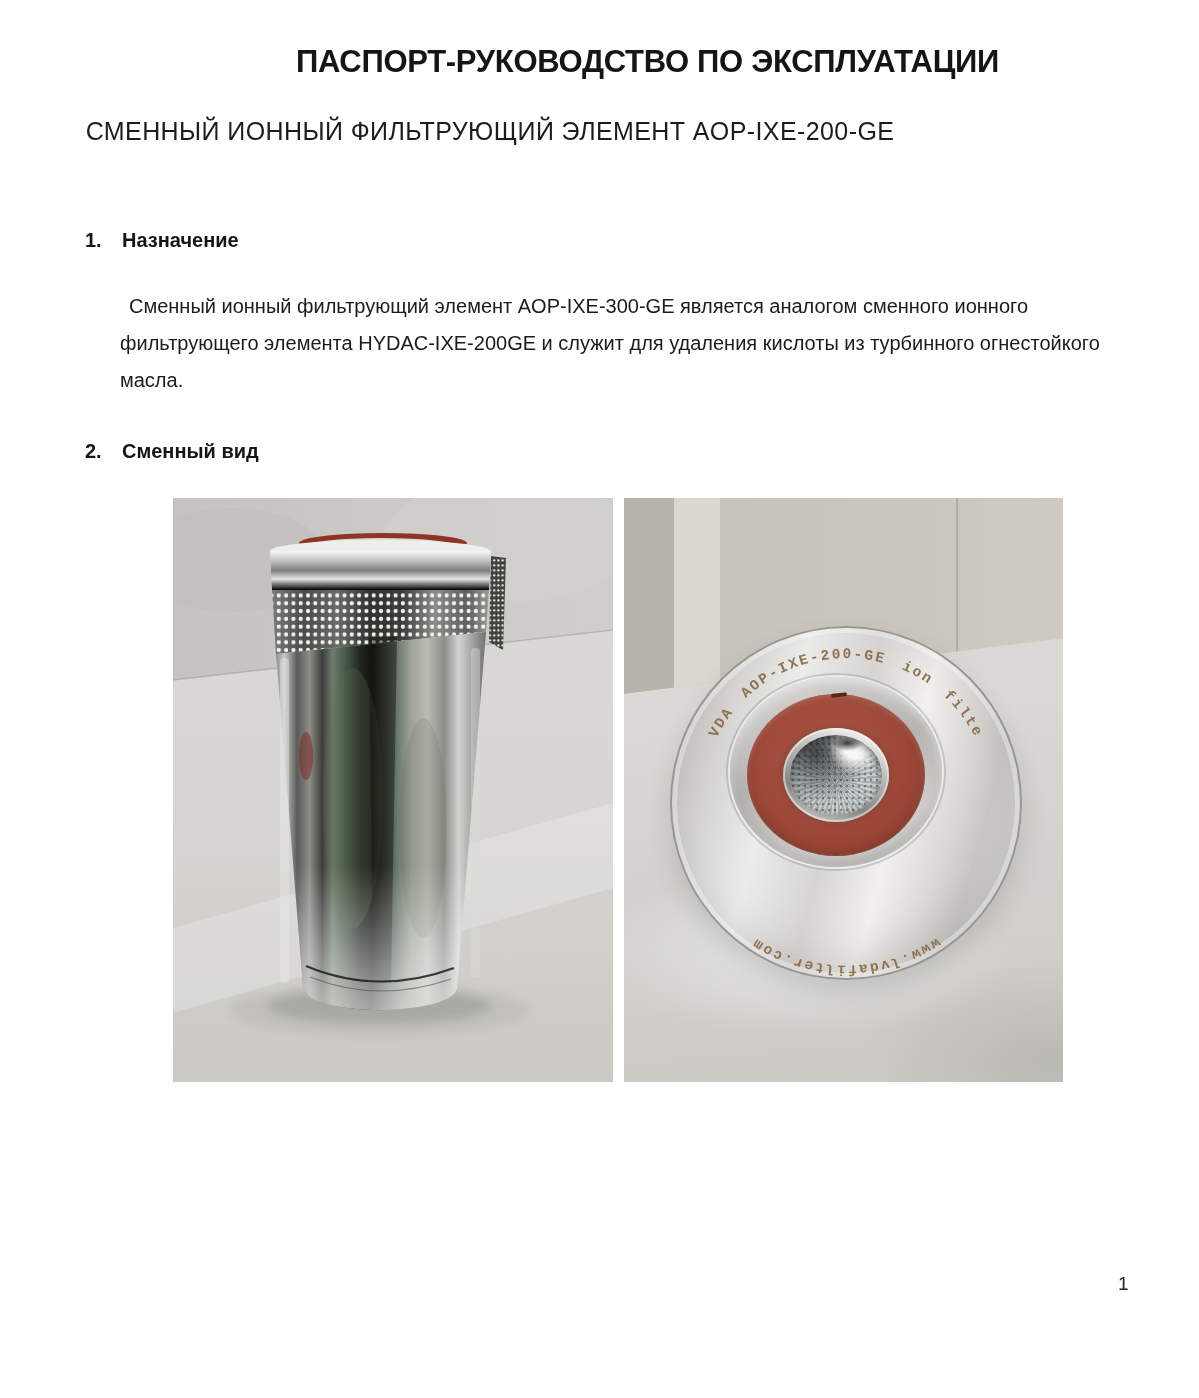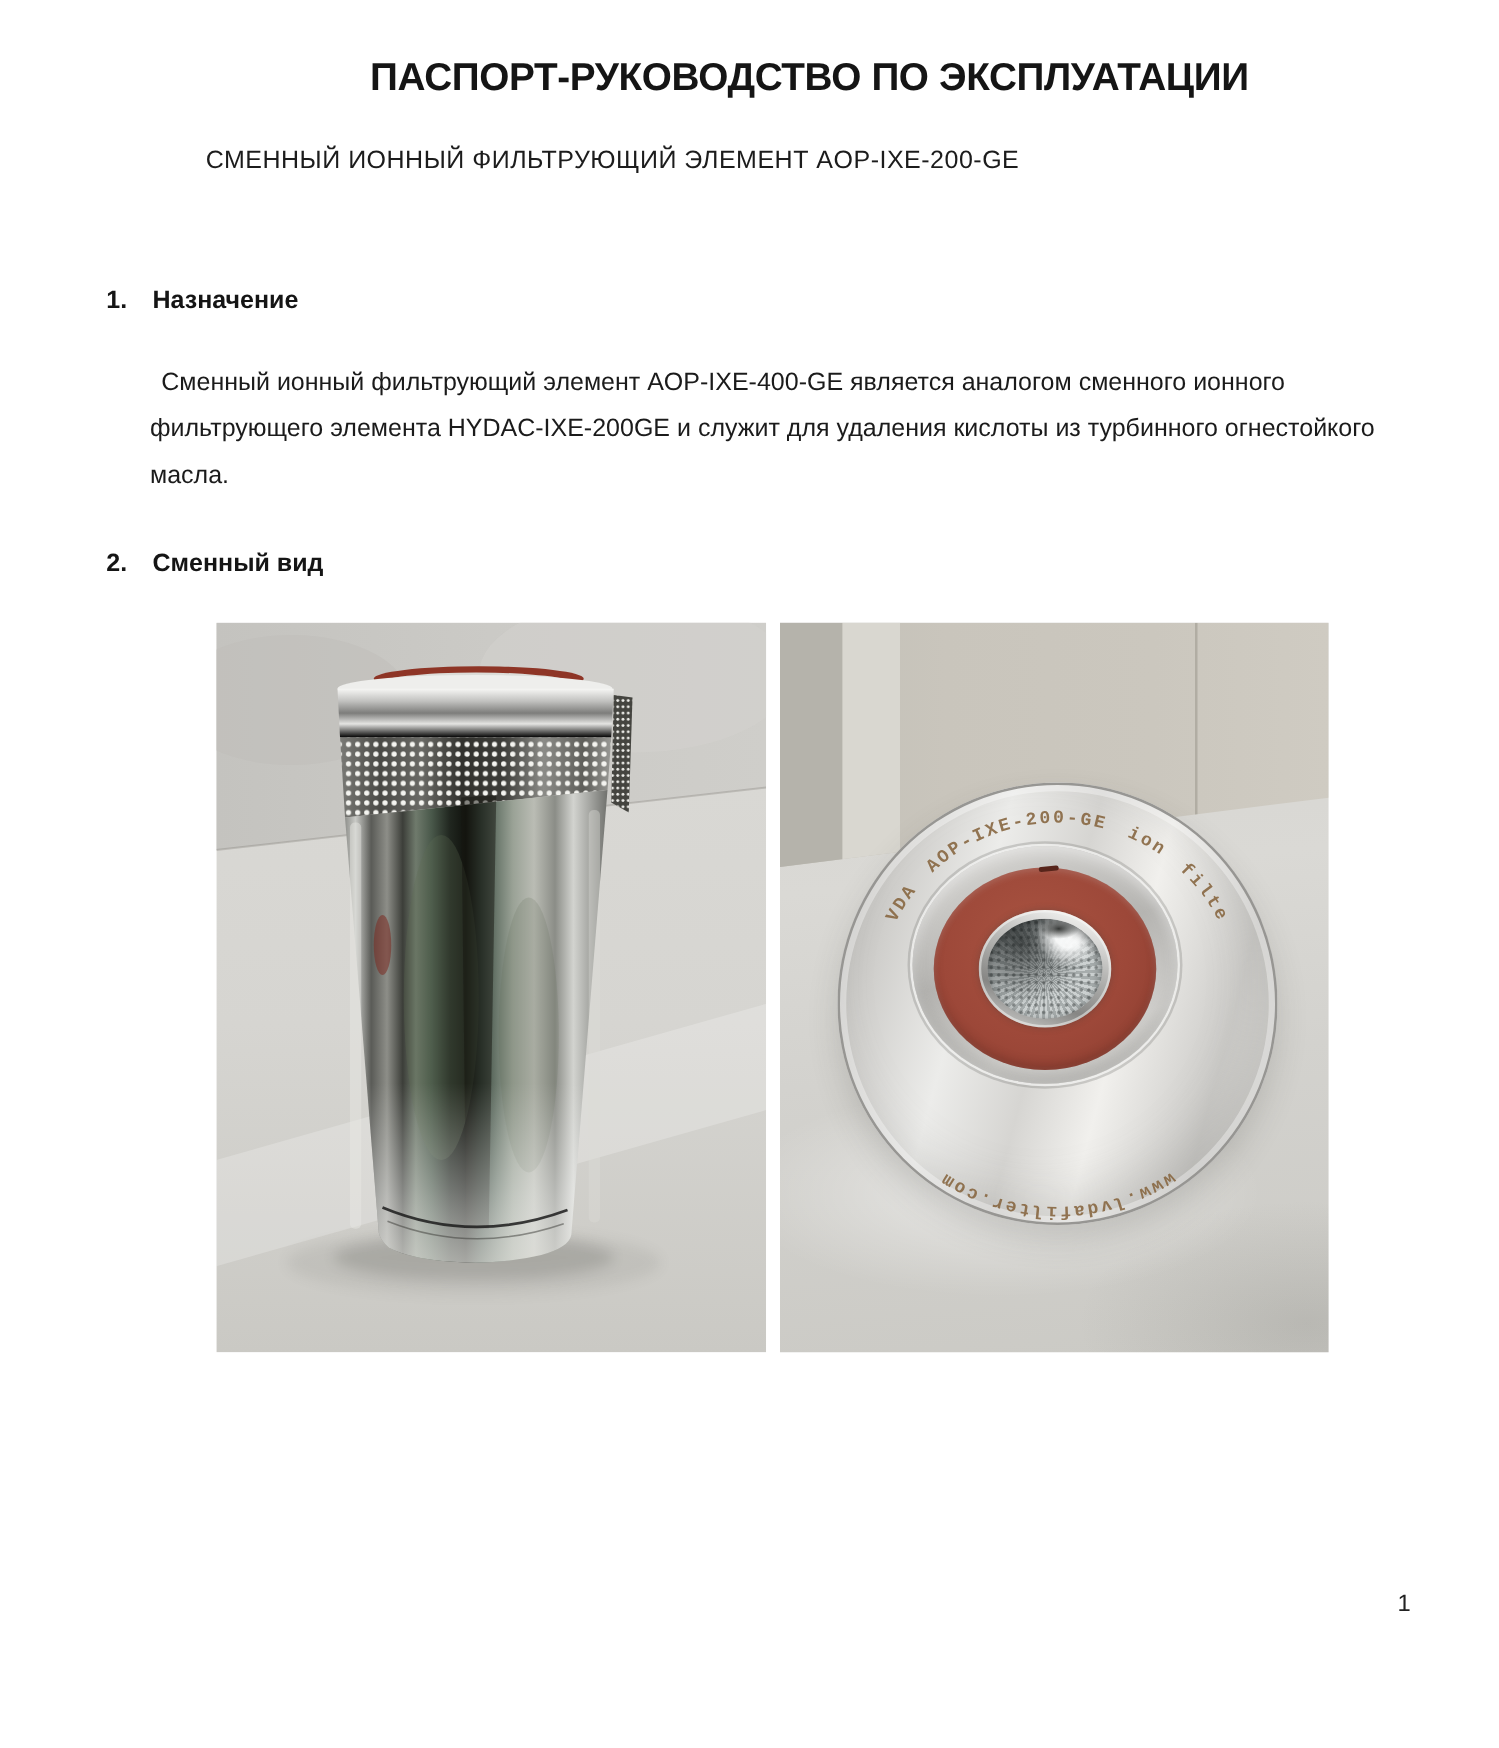--- a/index.html
+++ b/index.html
@@ -6,21 +6,21 @@
   body{
     width:1199px;height:1398px;position:relative;background:#ffffff;
     font-family:"Liberation Sans", sans-serif;color:#1a1a1a;overflow:hidden;
   }
   .doc-title{
     position:absolute;top:44px;left:0;width:1199px;text-align:center;
     font-size:31px;font-weight:bold;letter-spacing:-0.3px;color:#151515;padding-left:48px;
   }
   .doc-subtitle{
     position:absolute;top:117px;left:0;width:980px;text-align:center;
-    font-size:20px;font-weight:400;color:#1c1c1c;letter-spacing:0.4px;
+    font-size:25px;font-weight:400;color:#1c1c1c;letter-spacing:0.4px;
   }
   .section-heading{
     position:absolute;left:85px;display:flex;gap:0;
     font-size:20px;font-weight:bold;color:#151515;
   }
   .section-heading .num{width:37px;}
   .heading-1{top:229px;}
   .heading-2{top:440px;}
   .body-para{
     position:absolute;left:120px;top:288px;width:992px;
@@ -98,21 +98,21 @@
 </head>
 <body>
 
 <div class="doc-title">ПАСПОРТ-РУКОВОДСТВО ПО ЭКСПЛУАТАЦИИ</div>
 <div class="doc-subtitle">СМЕННЫЙ ИОННЫЙ ФИЛЬТРУЮЩИЙ ЭЛЕМЕНТ AOP-IXE-200-GE</div>
 
 <div class="section-heading heading-1">
   <span class="num">1.</span>
   <span>Назначение</span>
 </div>
-<div class="body-para">Сменный ионный фильтрующий элемент AOP-IXE-400-GE является аналогом сменного ионного фильтрующего элемента HYDAC-IXE-200GE и служит для удаления кислоты из турбинного огнестойкого масла.</div>
+<div class="body-para">Сменный ионный фильтрующий элемент AOP-IXE-300-GE является аналогом сменного ионного фильтрующего элемента HYDAC-IXE-200GE и служит для удаления кислоты из турбинного огнестойкого масла.</div>
 
 <div class="section-heading heading-2">
   <span class="num">2.</span>
   <span>Сменный вид</span>
 </div>
 
 <div class="photo photo-left">
   <svg width="440" height="584" viewBox="0 0 440 584">
     <defs>
       <linearGradient id="wallL" x1="0" y1="0" x2="1" y2="0">

